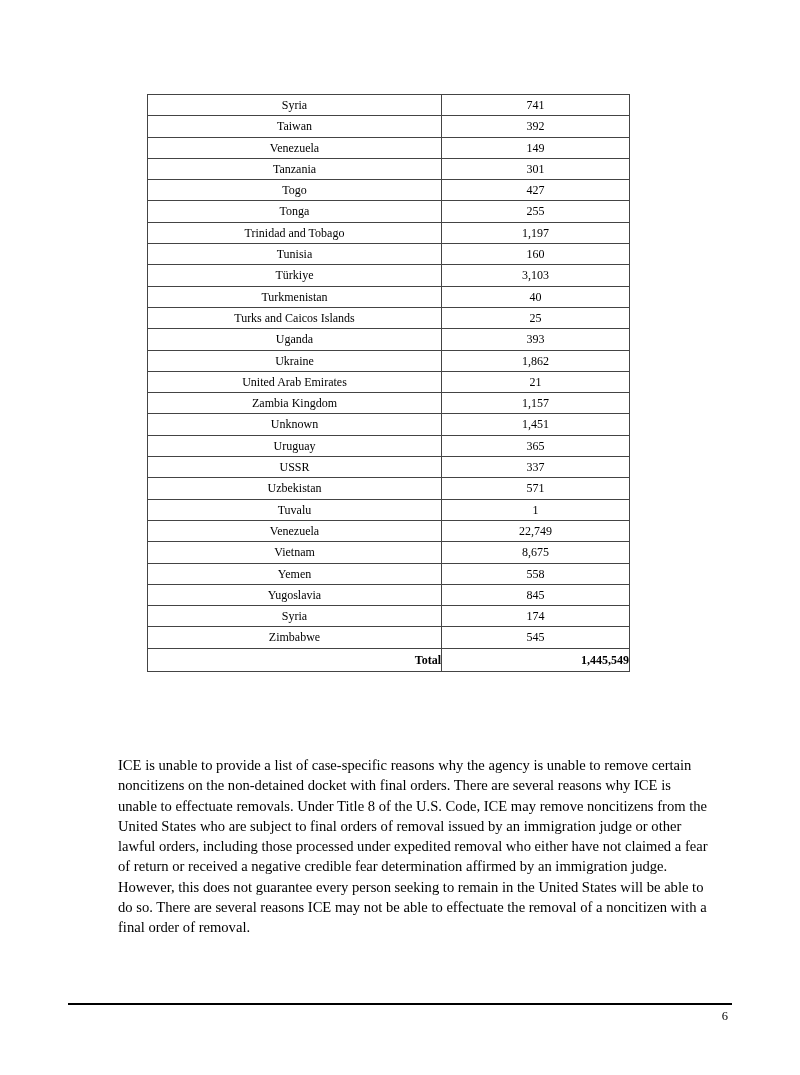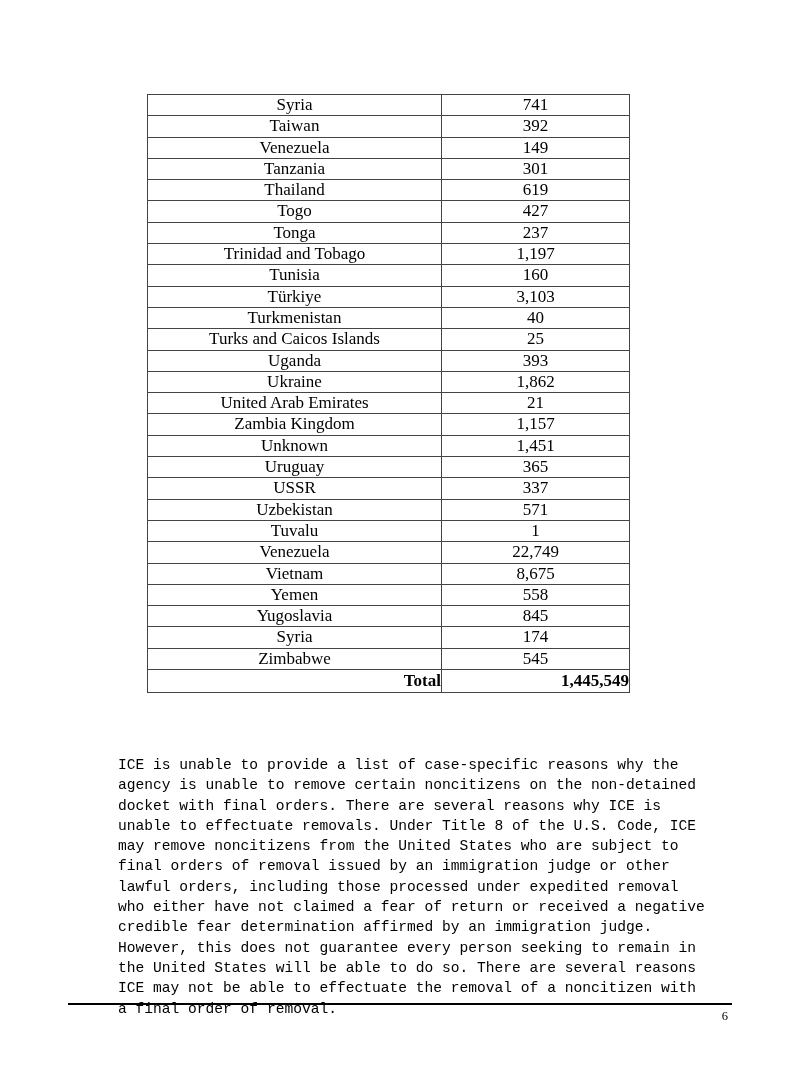--- a/index.html
+++ b/index.html
@@ -26,21 +26,21 @@
   .table-wrap {
     position: absolute;
     left: 147px;
     top: 94px;
     width: 482px;
   }
   table.data-table {
     border-collapse: collapse;
     width: 482px;
     table-layout: fixed;
-    font-size: 17px;
+    font-size: 12px;
   }
   table.data-table td {
     border: 1px solid #444444;
     height: 20.3px;
     line-height: 20.3px;
     padding: 0;
     text-align: center;
     vertical-align: middle;
     font-family: "Liberation Serif", serif;
   }
@@ -53,21 +53,21 @@
     text-align: right;
   }
   .body-text {
     position: absolute;
     left: 118px;
     top: 755px;
     width: 592px;
     font-size: 14.6px;
     line-height: 20.3px;
     text-align: left;
-    font-family: Liberation Mono, monospace;
+    font-family: Liberation Serif, serif;
   }
   .footer-rule {
     position: absolute;
     left: 68px;
     top: 1003px;
     width: 664px;
     border-top: 2px solid #000000;
   }
   .page-number {
     position: absolute;
@@ -100,30 +100,26 @@
           </tr>
           <tr>
             <td>Venezuela</td>
             <td>149</td>
           </tr>
           <tr>
             <td>Tanzania</td>
             <td>301</td>
           </tr>
           <tr>
-            <td>Thailand</td>
-            <td>619</td>
-          </tr>
-          <tr>
             <td>Togo</td>
             <td>427</td>
           </tr>
           <tr>
             <td>Tonga</td>
-            <td>237</td>
+            <td>255</td>
           </tr>
           <tr>
             <td>Trinidad and Tobago</td>
             <td>1,197</td>
           </tr>
           <tr>
             <td>Tunisia</td>
             <td>160</td>
           </tr>
           <tr>

